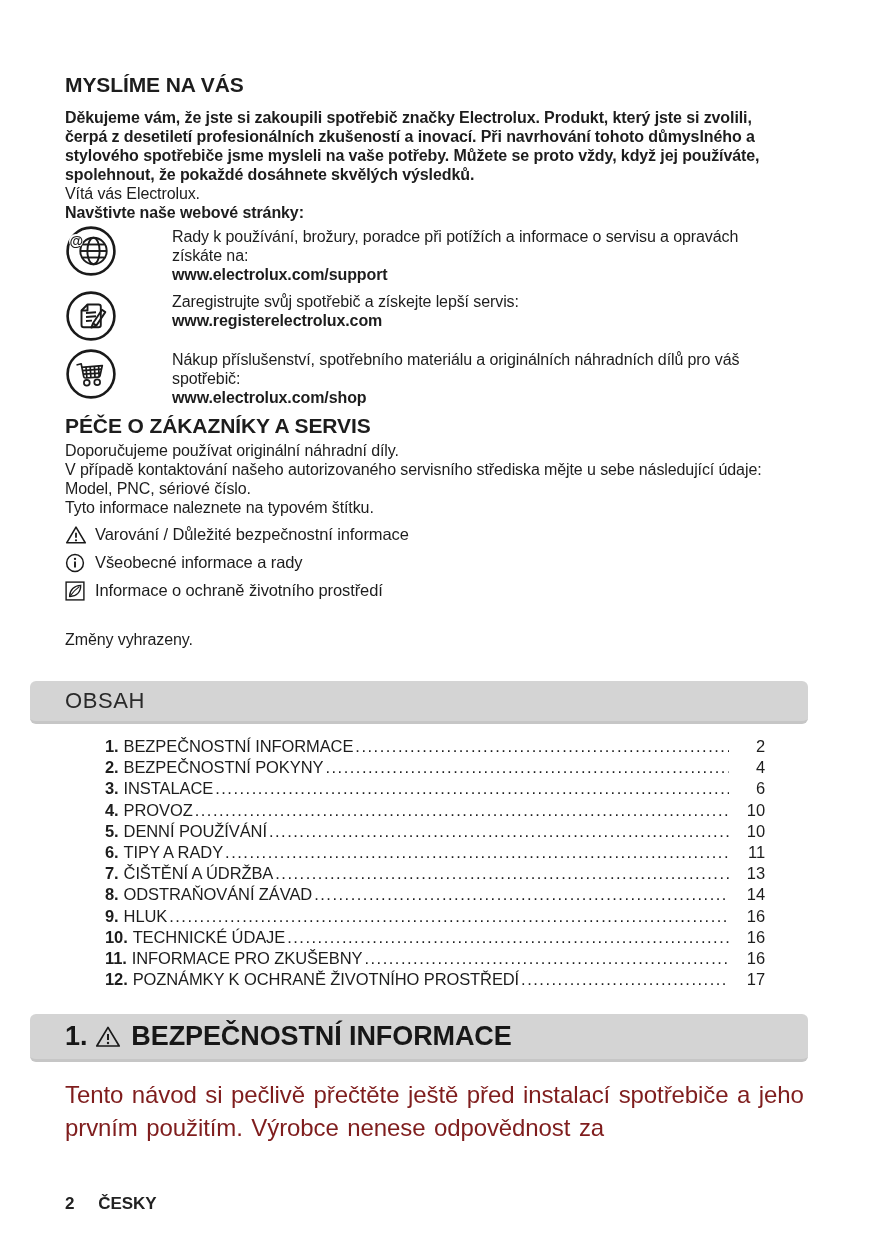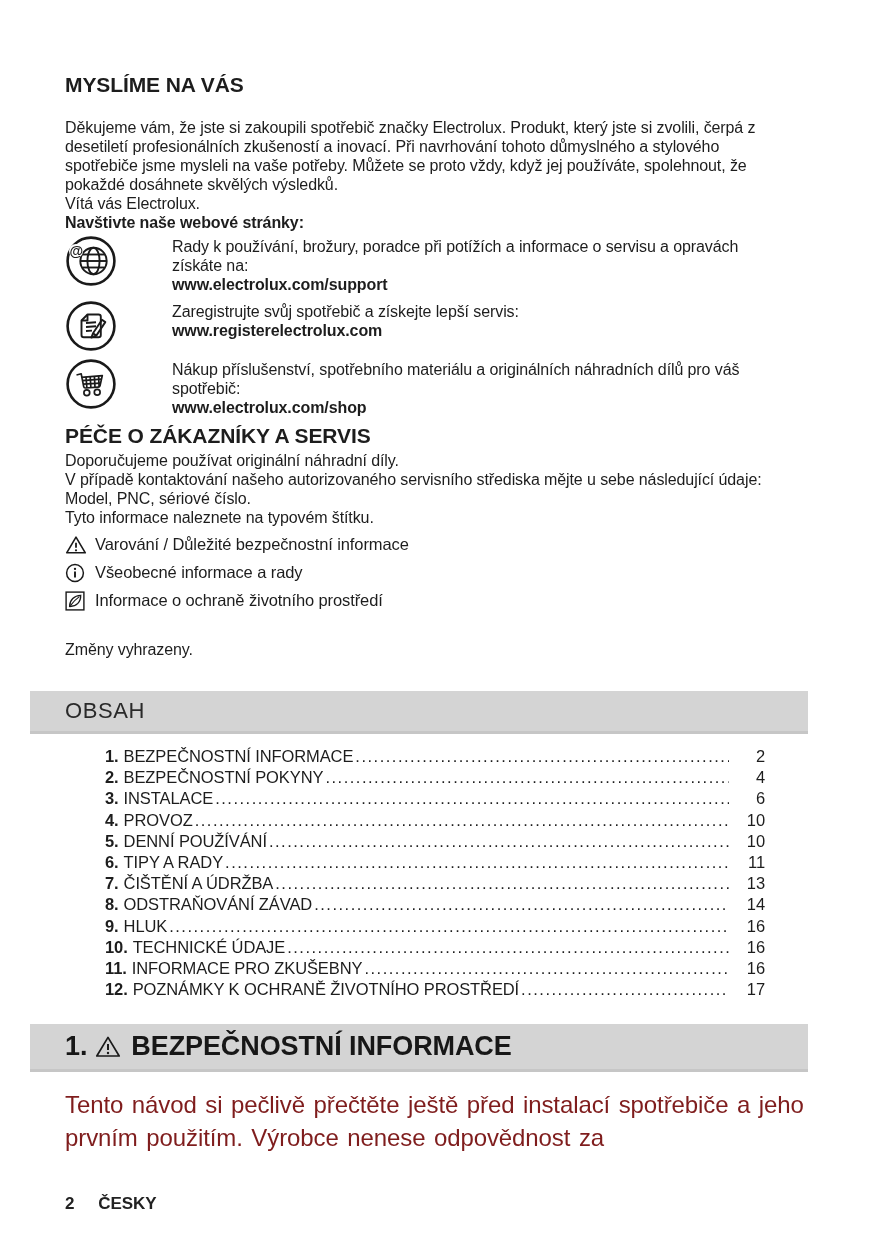--- a/index.html
+++ b/index.html
@@ -29,20 +29,21 @@
   .legend-row { display:flex; align-items:flex-start; height:28px; }
   .legend-icon { width:24px; flex:none; display:flex; align-items:center; }
   .legend-row span.lbl { font-size:16.5px; margin-left:6px; }
   .changes { margin:22px 0 0 0; font-size:16px; }
   
   .graybar {
     background:#d4d4d4;
     margin-left:-35px; margin-right:12px;
     border-bottom:3px solid #c6c6c6;
     box-sizing:border-box;
+    border-radius:6px;
   }
   .obsah-bar { margin-top:32px; height:43px; display:flex; align-items:center;
                padding-left:35px; font-size:22px; letter-spacing:0.6px; color:#2a2a2a; }
   
   .toc { margin:12px 55px 0 40px; }
   .toc-row { display:flex; font-size:16.5px; line-height:21.2px; }
   .toc-num { font-weight:bold; white-space:nowrap; flex:none; }
   .toc-label { white-space:nowrap; flex:none; margin-left:5px; }
   .toc-dots { flex:1 1 auto; min-width:0; overflow:hidden; white-space:nowrap;
               margin:0 2px; letter-spacing:1.5px; color:#1d1d1d; }
@@ -57,21 +58,21 @@
   .footer { position:absolute; left:65px; bottom:26px; display:flex; gap:24px;
             font-size:17px; font-weight:bold; color:#222; }
   svg { display:block; }
 </style>
 </head>
 <body>
 
 <div class="page">
 
   <h1>MYSLÍME NA VÁS</h1>
-  <p class="txt" style="margin-top:20px;">Děkujeme vám, že jste si zakoupili spotřebič značky Electrolux. Produkt, který jste si zvolili, čerpá z desetiletí profesionálních zkušeností a inovací. Při navrhování tohoto důmyslného a stylového spotřebiče jsme mysleli na vaše potřeby. Můžete se proto vždy, když jej používáte, spolehnout, že pokaždé dosáhnete skvělých výsledků.</p>
+  <p class="txt" style="margin-top:10px;font-weight:bold;">Děkujeme vám, že jste si zakoupili spotřebič značky Electrolux. Produkt, který jste si zvolili, čerpá z desetiletí profesionálních zkušeností a inovací. Při navrhování tohoto důmyslného a stylového spotřebiče jsme mysleli na vaše potřeby. Můžete se proto vždy, když jej používáte, spolehnout, že pokaždé dosáhnete skvělých výsledků.</p>
   <p class="txt">Vítá vás Electrolux.</p>
   <p class="txt bold">Navštivte naše webové stránky:</p>
 
   <div class="links">
 
     <div class="link-row">
       <span class="link-icon">
         <svg viewBox="0 0 52 52" width="52" height="52">
           <circle cx="26" cy="26" r="23.4" fill="none" stroke="#1a1a1a" stroke-width="2.6"></circle>
           <g fill="none" stroke="#1a1a1a" stroke-width="1.9">

